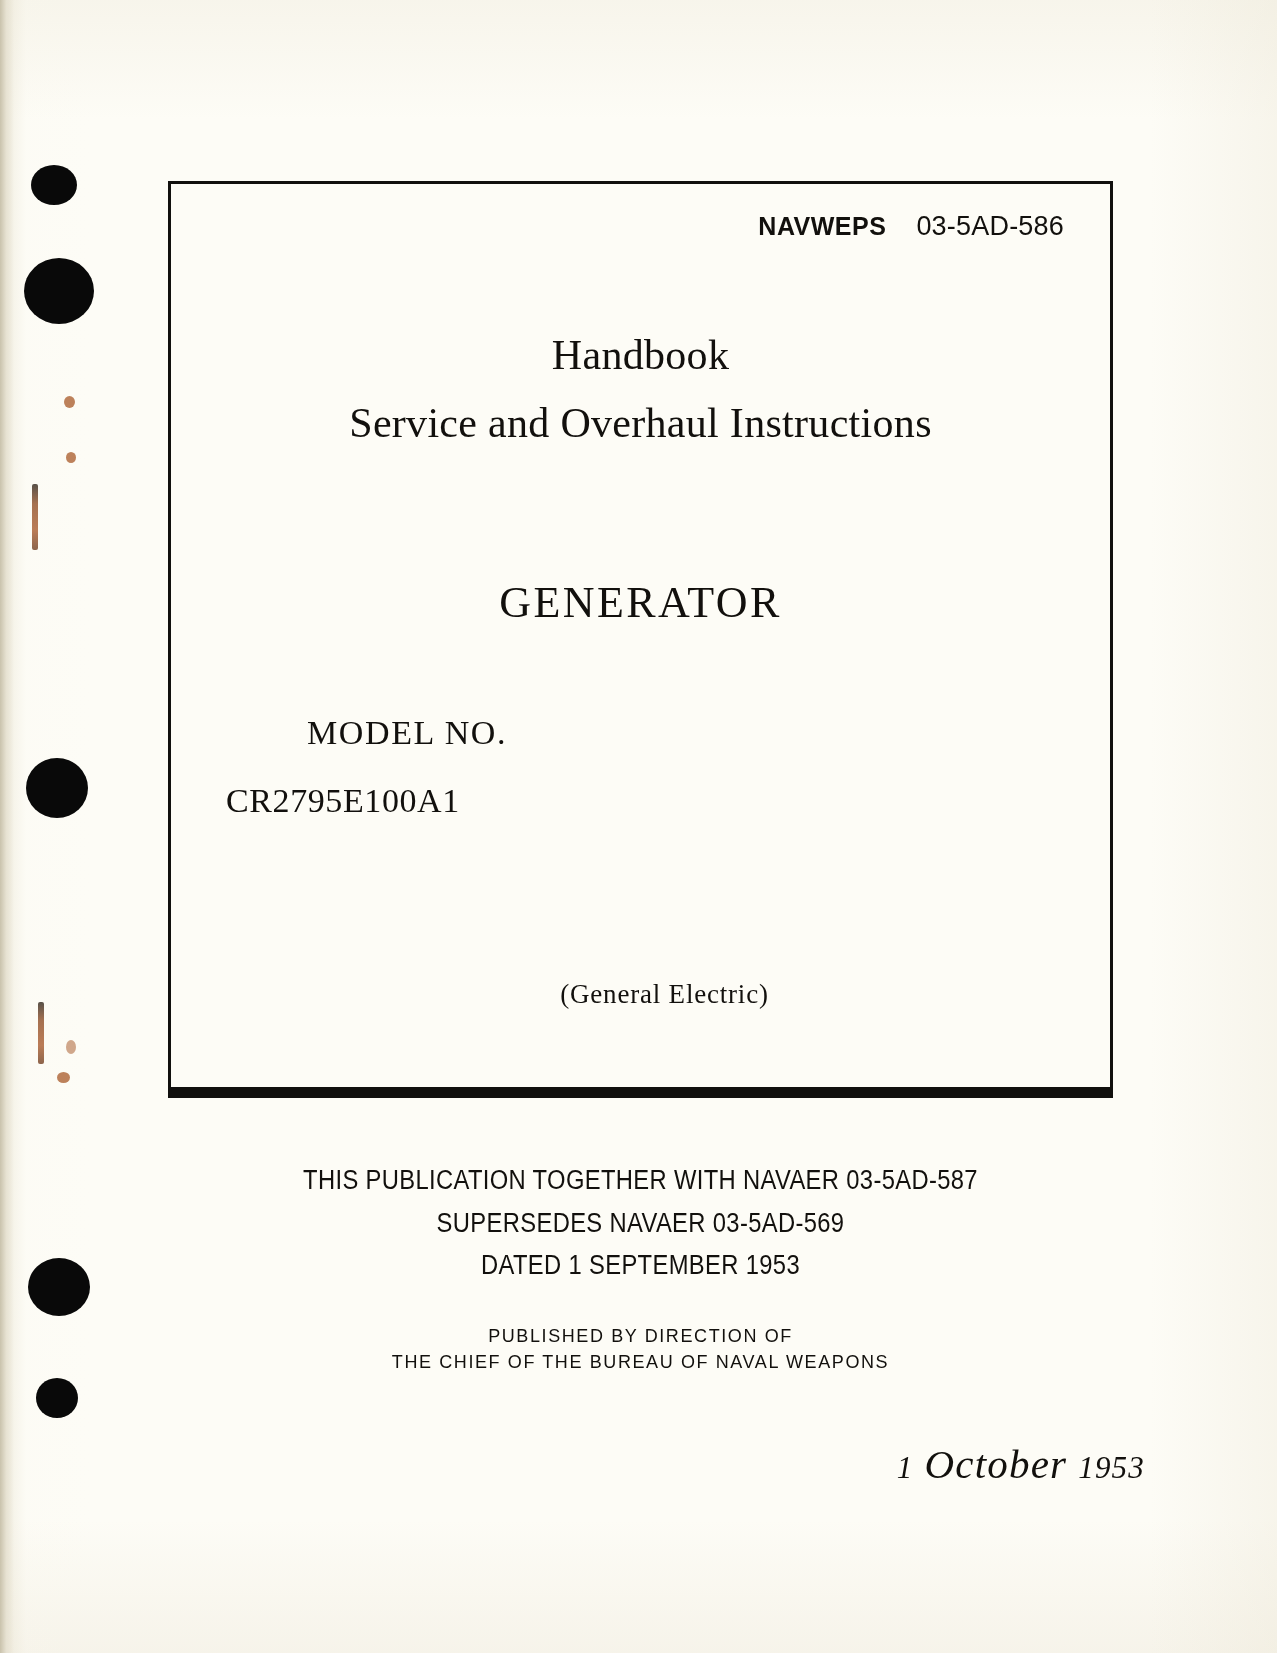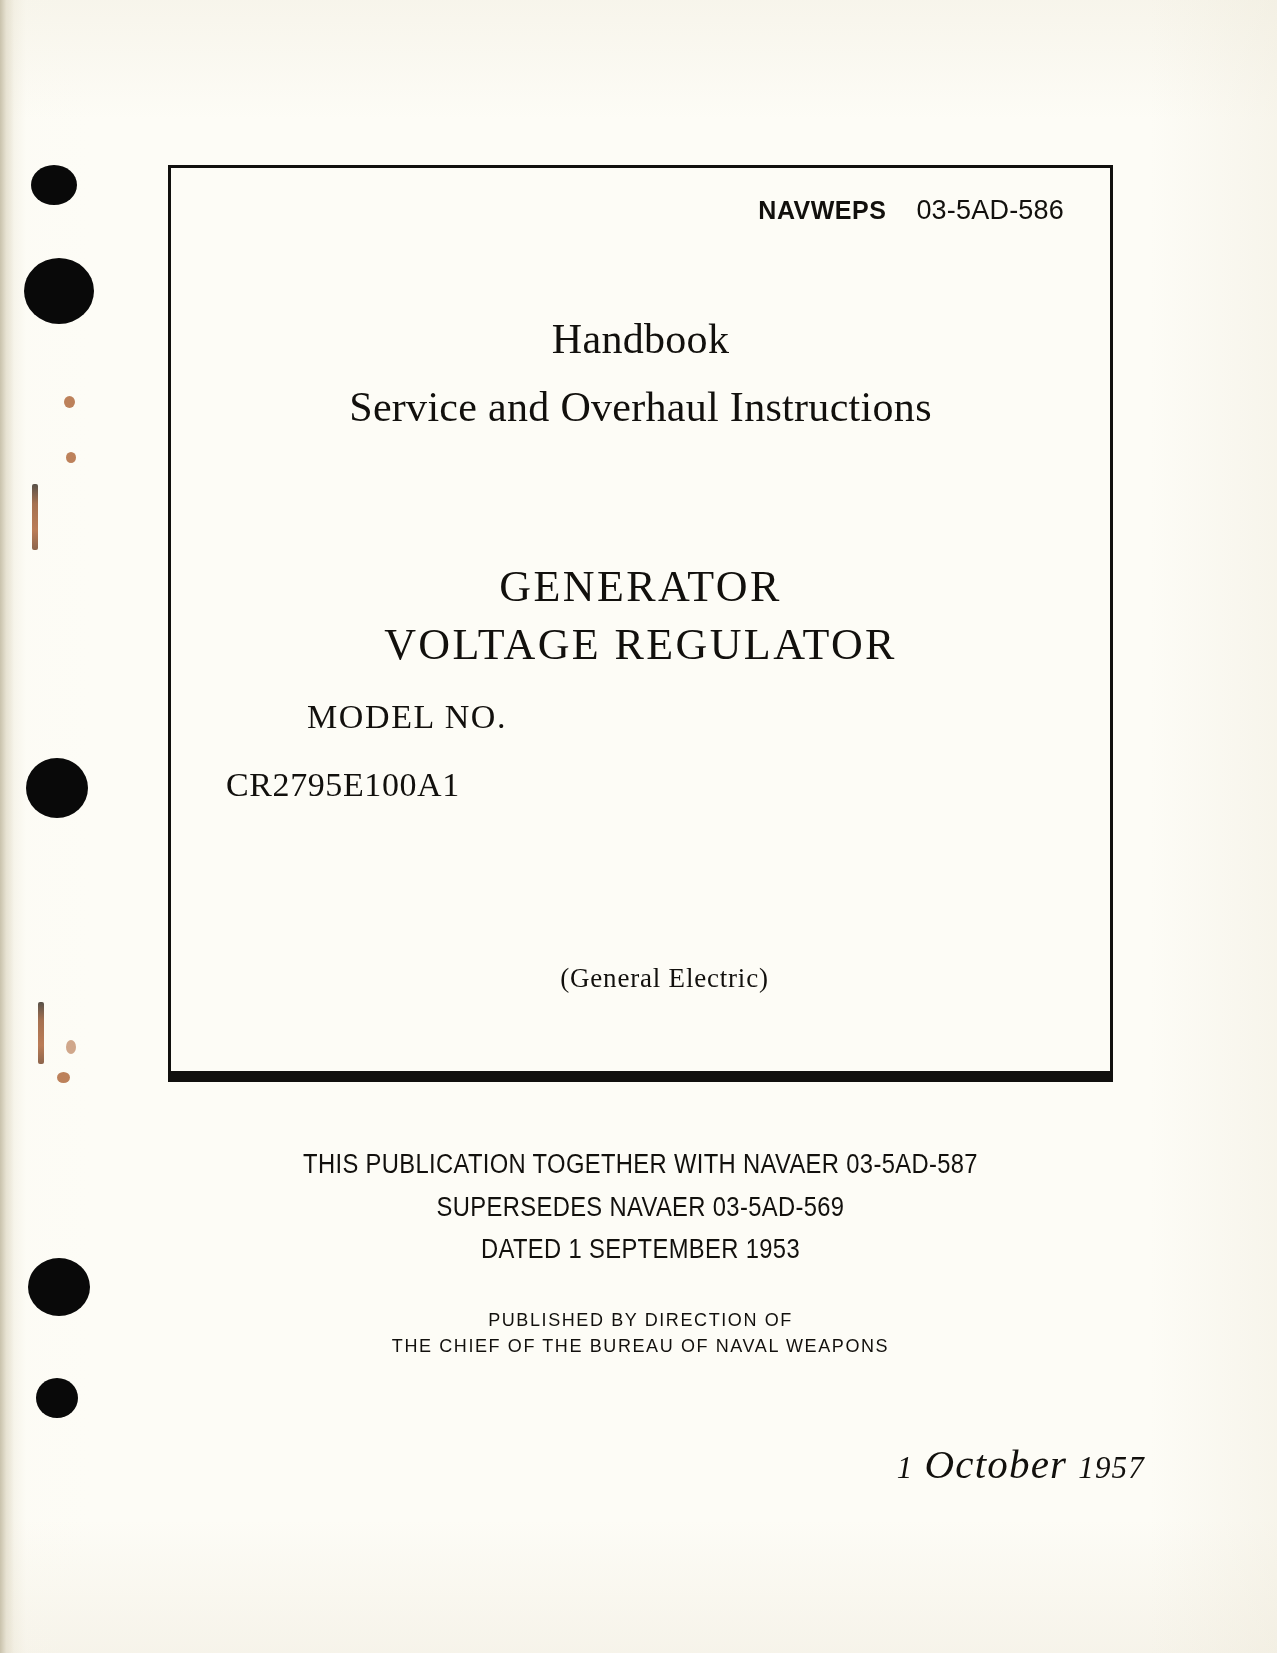--- a/index.html
+++ b/index.html
@@ -65,21 +65,21 @@
     position: absolute;
     background: linear-gradient(180deg, #2a2118 0%, #8d4a22 30%, #a8582a 70%, #6d3a1c 100%);
     opacity: 0.78;
     border-radius: 2px;
   }
 
   
   .frame {
     position: absolute;
     left: 168px;
-    top: 165px;
+    top: 181px;
     width: 945px;
     height: 917px;
     border-left: 3px solid #11100e;
     border-top: 3px solid #11100e;
     border-right: 3px solid #11100e;
     border-bottom: 11px solid #11100e;
     box-sizing: border-box;
   }
 
   .frame-inner {
@@ -239,21 +239,20 @@
         <span class="docnum">03-5AD-586</span>
       </div>
 
       <div class="title-block">
         <div class="title-handbook">Handbook</div>
         <div class="title-sub">Service and Overhaul Instructions</div>
       </div>
 
       <div class="product-block">
         <div class="product-line">GENERATOR</div>
-        <div class="product-line">VOLTAGE REGULATOR</div>
       </div>
 
       <div class="spec-block">
         <div class="spec-row">
           <span class="spec-col-a">MODEL NO.</span>
         </div>
         <div class="spec-value-row">CR2795E100A1</div>
       </div>
 
       <div class="maker">(General Electric)</div>
@@ -268,16 +267,16 @@
         <div>PUBLISHED BY DIRECTION OF</div>
         <div>THE CHIEF OF THE BUREAU OF NAVAL WEAPONS</div>
       </div>
 
     </div>
   </div>
 
   <div class="issue-date">
     <span class="daynum">1</span>
     <span class="monthname">October</span>
-    <span class="yearnum">1957</span>
+    <span class="yearnum">1953</span>
   </div>
 
 </div>
 
 </body></html>

